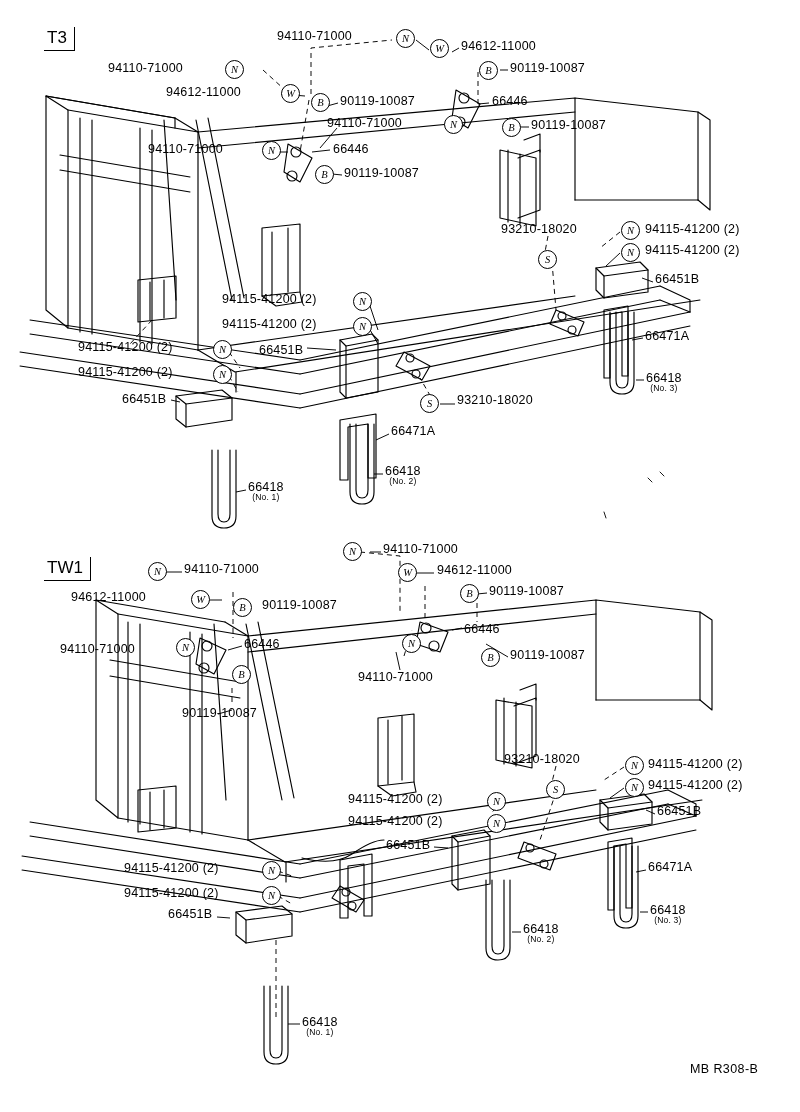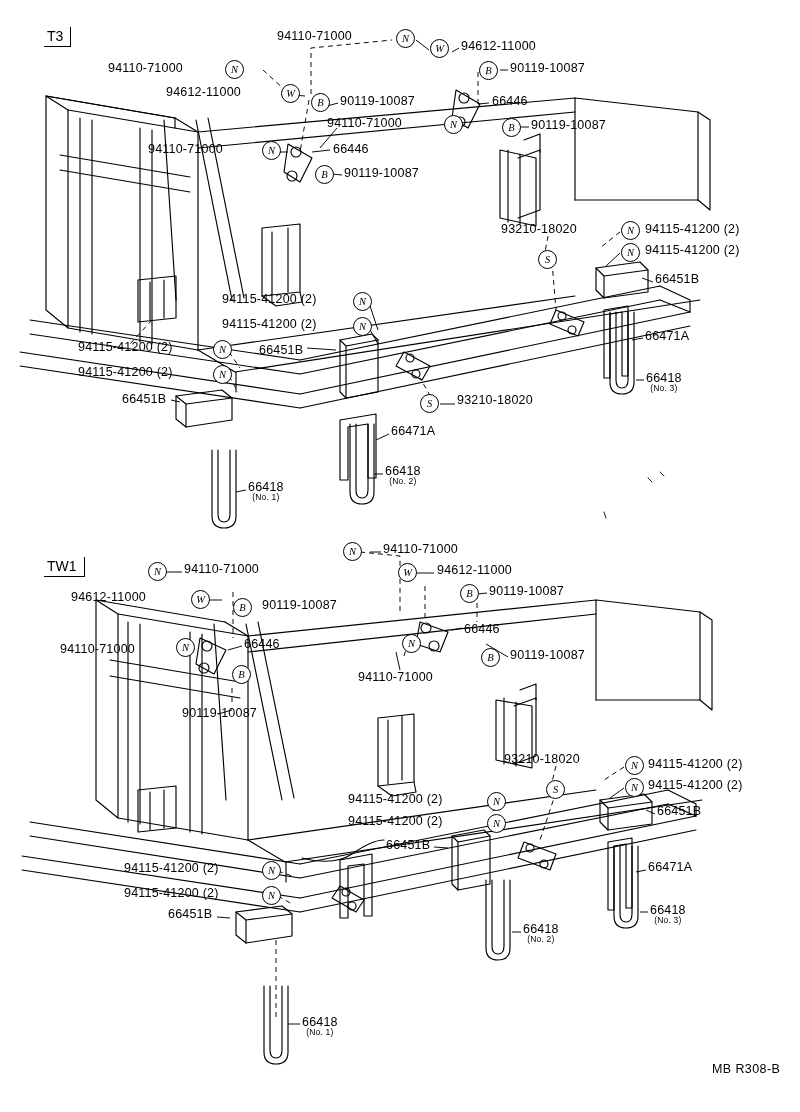--- a/index.html
+++ b/index.html
@@ -3,21 +3,21 @@
 <meta charset="utf-8">
 <style>
   html,body{margin:0;padding:0;background:#ffffff;}
   body{width:800px;height:1112px;position:relative;overflow:hidden;
        font-family:"Liberation Sans", sans-serif;color:#000;}
   #sheet{position:absolute;left:0;top:0;width:800px;height:1112px;}
   svg.layer{position:absolute;left:0;top:0;width:800px;height:1112px;overflow:visible;}
   .lbl{position:absolute;font-size:12.5px;letter-spacing:.2px;white-space:nowrap;
        line-height:1.05;}
   .lbl .sub{font-size:8.5px;display:block;text-align:center;margin-top:-1px;}
-  .sec{position:absolute;font-size:14px;padding:1px 6px 2px 4px;}
+  .sec{position:absolute;font-size:17px;padding:1px 6px 2px 4px;}
   .sec span{border-bottom:1.3px solid #000;border-right:1.3px solid #000;padding:1px 7px 2px 3px;display:inline-block;}
   .code{position:absolute;font-size:12.5px;letter-spacing:.4px;}
   .bub{position:absolute;width:17px;height:17px;border:1.3px solid #000;border-radius:50%;
        font-size:10.5px;display:flex;align-items:center;justify-content:center;
        background:#fff;font-family:"Liberation Serif",serif;font-style:italic;}
 </style>
 </head>
 <body>
 
 <div id="sheet">
@@ -391,15 +391,15 @@
     <span>66418</span><span class="sub">(No. 3)</span>
   </div>
   <div class="lbl" style="left:168px;top:908px;">66451B</div>
   <div class="lbl" style="left:523px;top:923px;">
     <span>66418</span><span class="sub">(No. 2)</span>
   </div>
   <div class="lbl" style="left:302px;top:1016px;">
     <span>66418</span><span class="sub">(No. 1)</span>
   </div>
 
-  <div class="code" style="left:712px;top:1062px;">MB R308-B</div>
+  <div class="code" style="left:690px;top:1062px;">MB R308-B</div>
 
 </div>
 
 </body></html>

